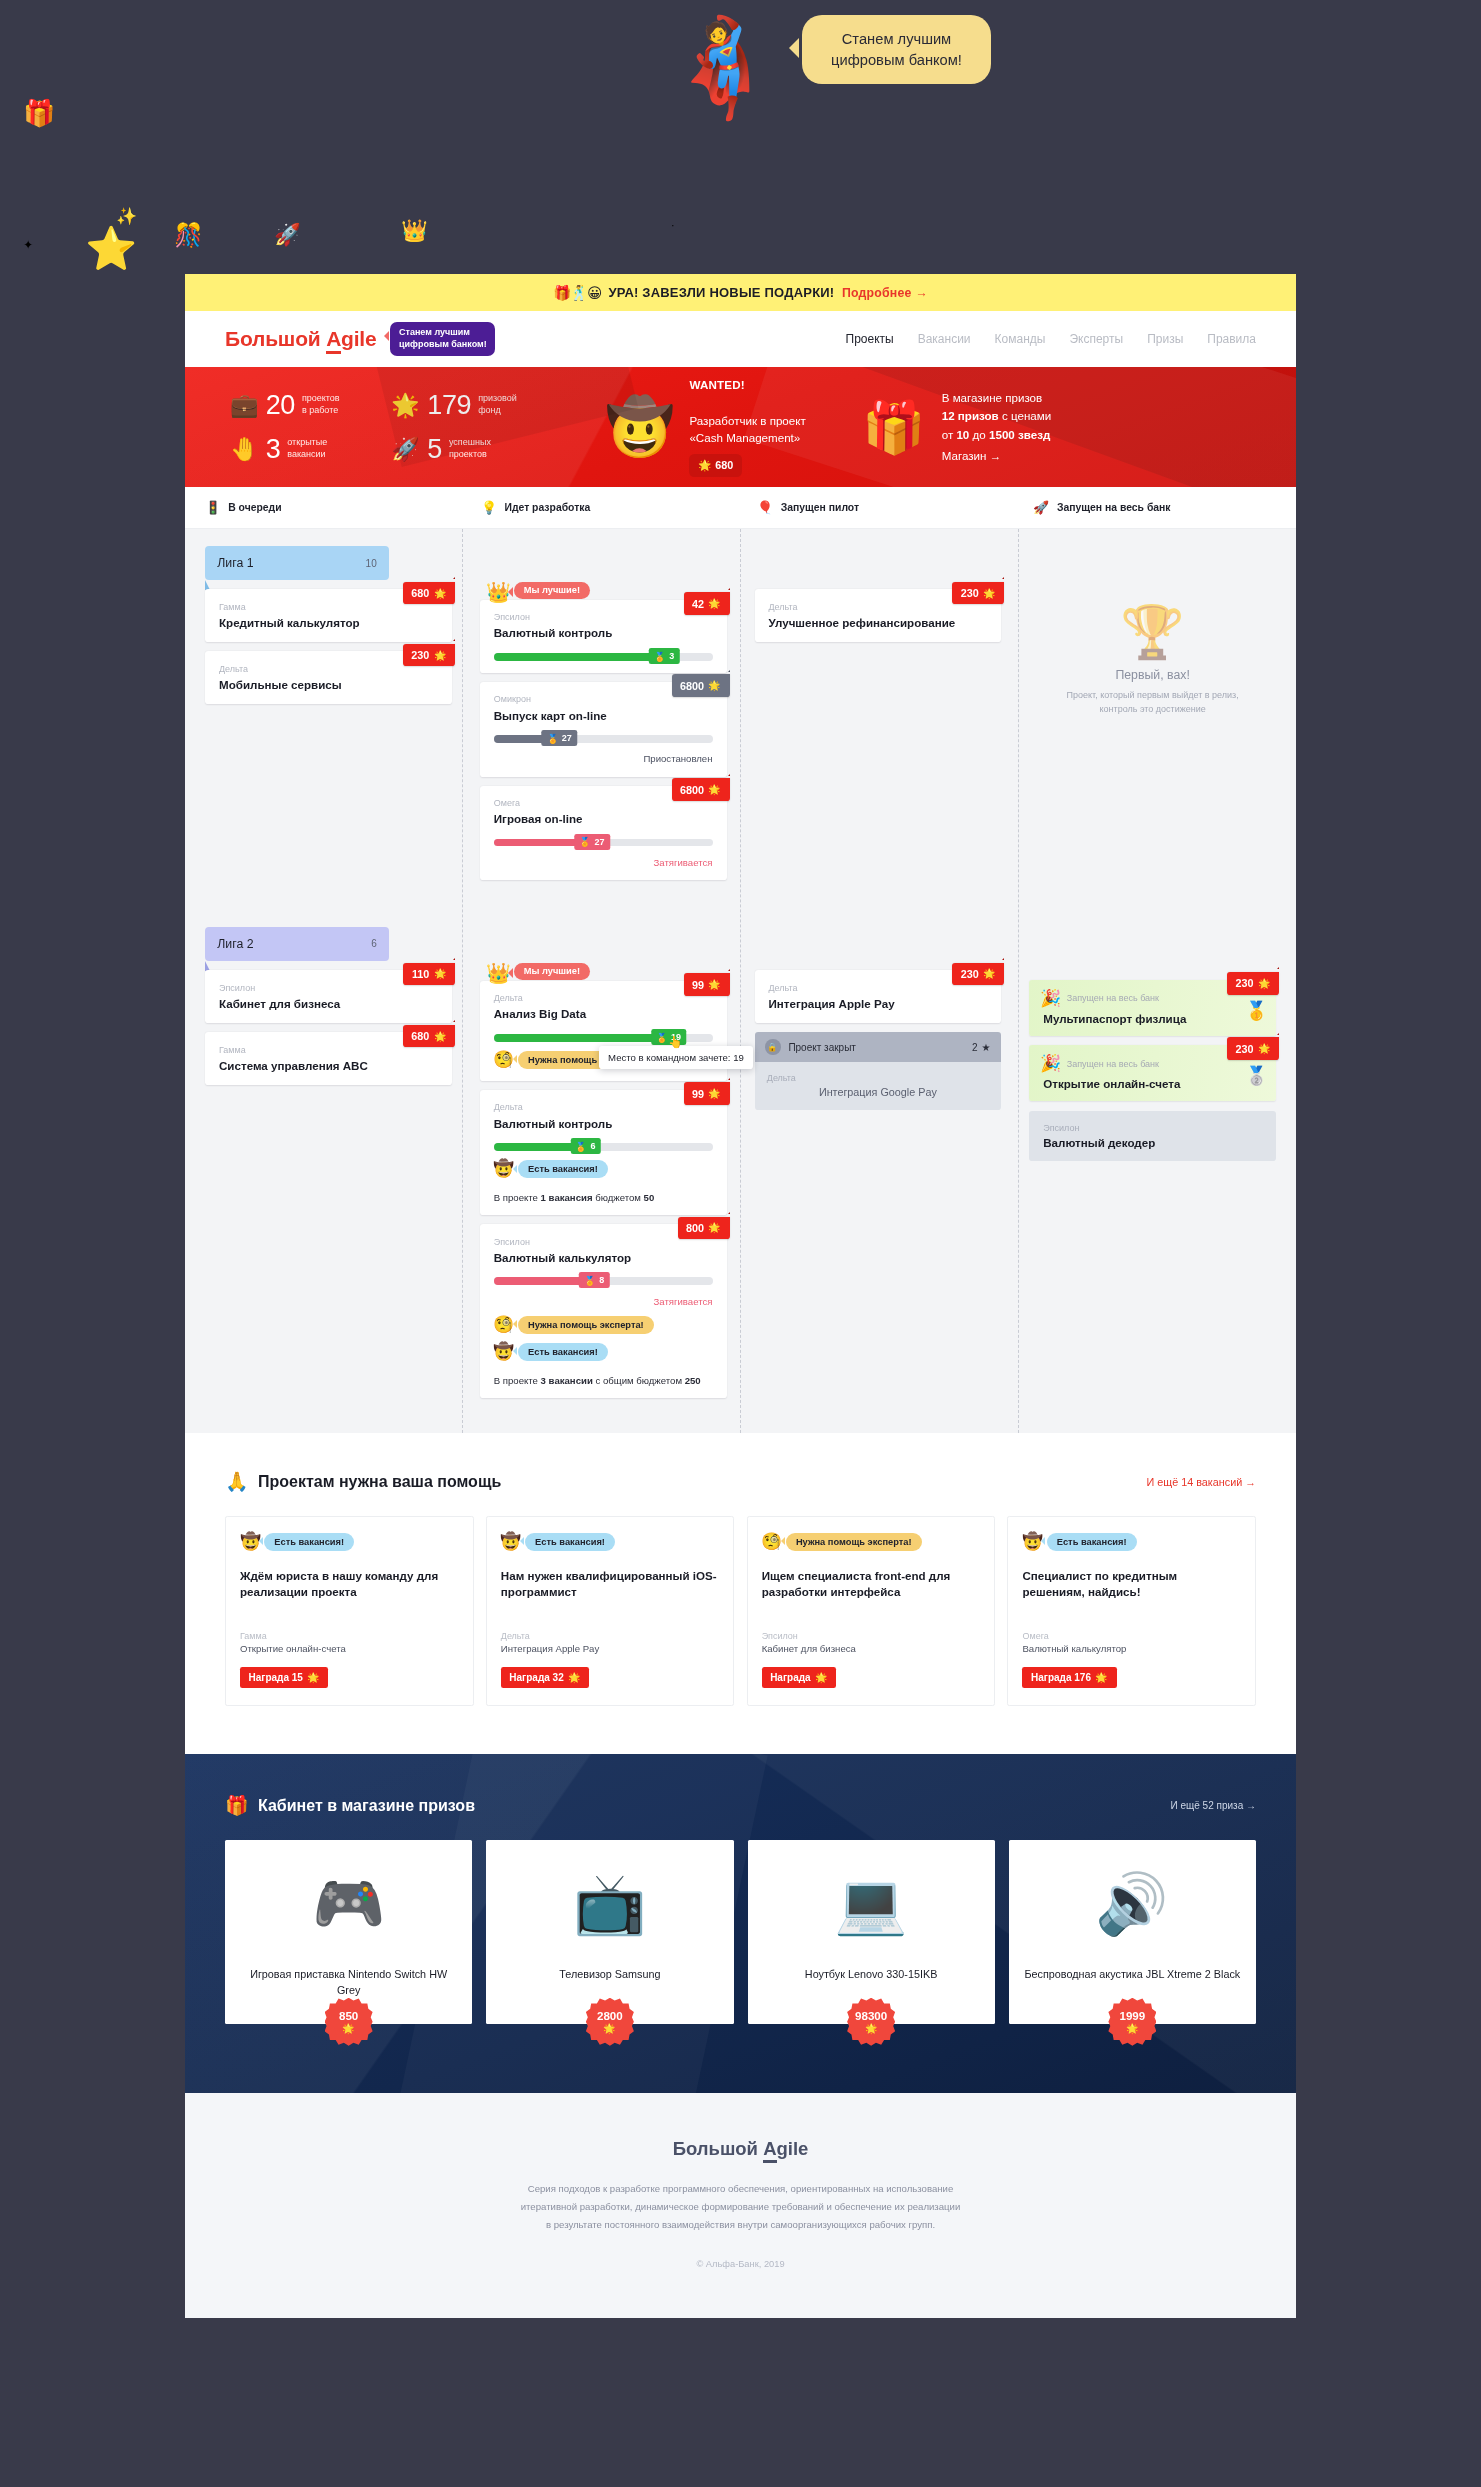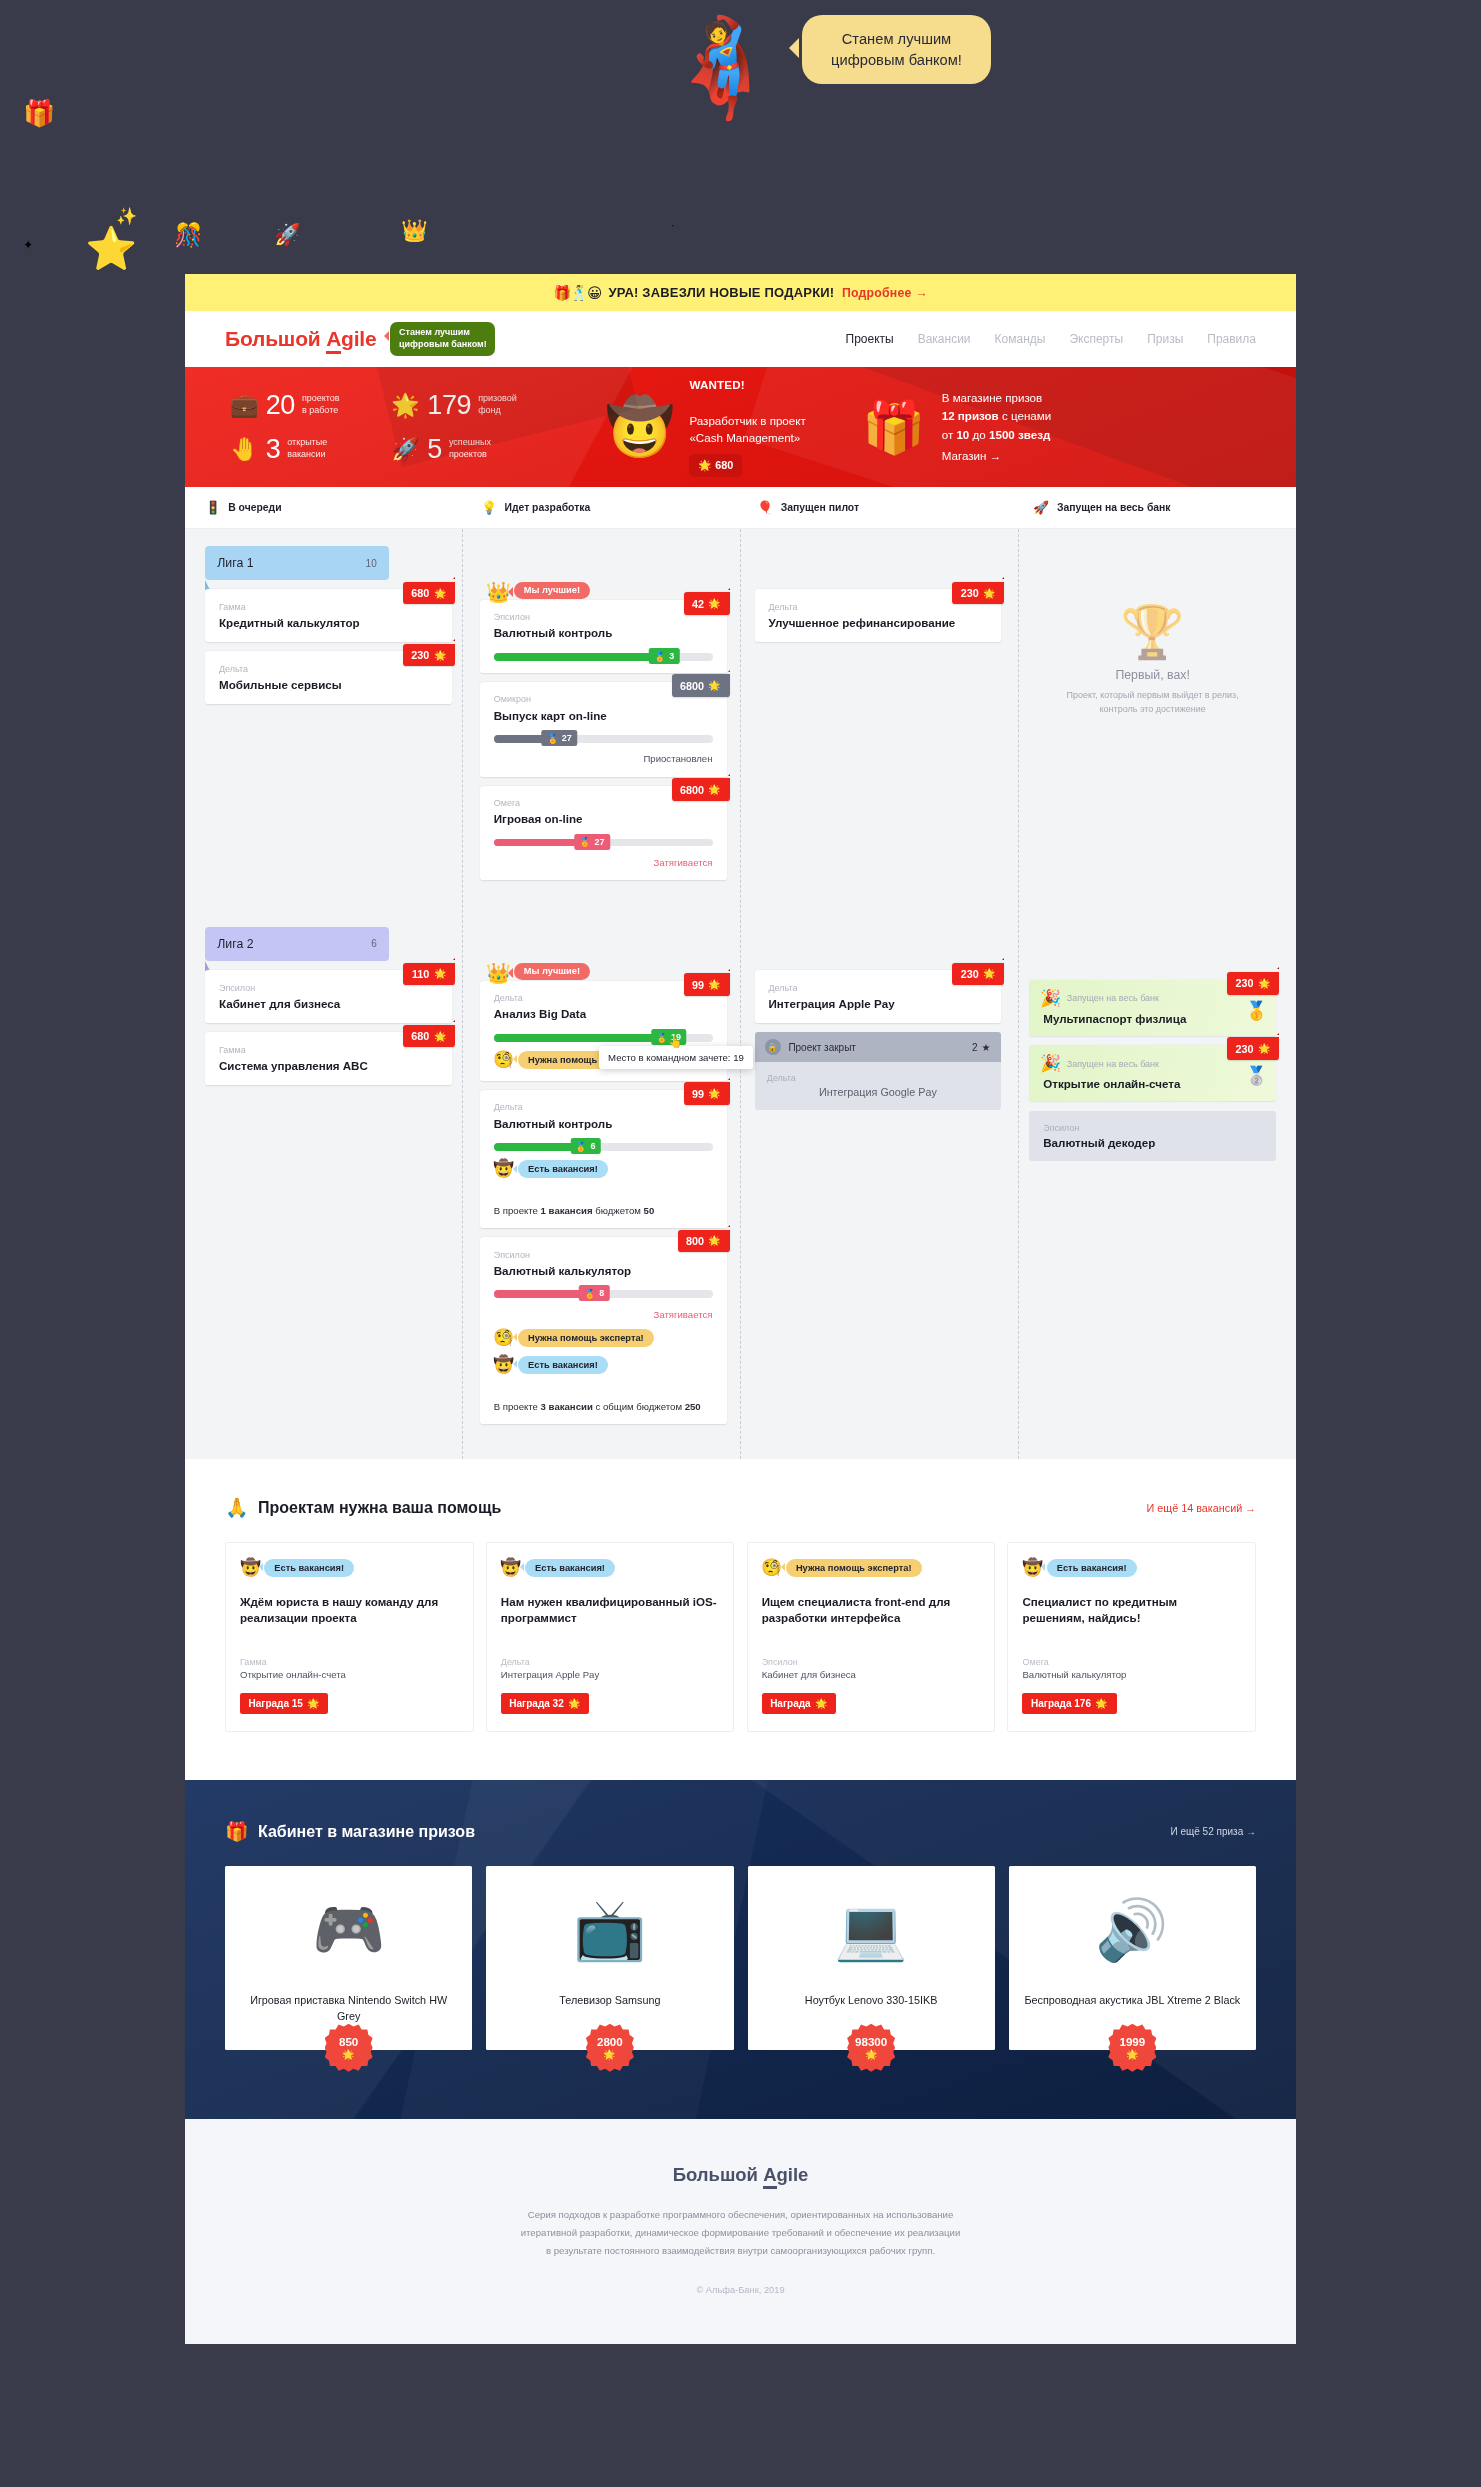--- a/index.html
+++ b/index.html
@@ -43,21 +43,21 @@
     color: #1d1d26; letter-spacing: 0.2px;
   }
   .announce .emo { font-size: 14.7px; letter-spacing: -1.5px; }
   .announce a { color: #e8362a; font-weight: 700; text-decoration: none; font-size: 12.3px; }
 
   
   .nav { height: 56px; display: flex; align-items: center; padding: 0 40px; background: #fff; }
   .logo { font-size: 21px; font-weight: 700; color: #e8362a; letter-spacing: -0.2px; white-space: nowrap; }
   .logo .u { border-bottom: 3.1px solid #e8362a; padding-bottom: 0.8px; }
   .logo-bubble {
-    position: relative; margin-left: 14px; background: #4d7c0f; color: #fff;
+    position: relative; margin-left: 14px; background: #4c1d95; color: #fff;
     border-radius: 7px; padding: 5.4px 8.5px; font-size: 9px; line-height: 1.28;
     font-weight: 700; white-space: nowrap;
   }
   .logo-bubble:after {
     content: ""; position: absolute; left: -6.2px; top: 8.5px;
     border: 5.4px solid transparent; border-right-color: #f26a66; border-left: 0;
   }
   .nav-links { margin-left: auto; display: flex; gap: 24px; align-items: center; }
   .nav-links a { font-size: 12px; color: #b9bcc4; text-decoration: none; }
   .nav-links a.active { color: #22242e; font-weight: 400; }
@@ -188,21 +188,21 @@
   .bub {
     position: relative; border-radius: 10px; padding: 3.9px 10px; font-size: 9.3px;
     font-weight: 700; color: #22242e; white-space: nowrap;
   }
   .bub.blue { background: #a9ddf5; }
   .bub.yellow { background: #f6cf72; }
   .bub:before { content:""; position:absolute; left:-5.4px; top:4.6px;
     border: 4.6px solid transparent; border-right-color: inherit; border-left: 0; }
   .bub.blue:before { border-right-color: #a9ddf5; }
   .bub.yellow:before { border-right-color: #f6cf72; }
-  .note { margin-top: 27px; font-size: 9.6px; color: #2b2d38; }
+  .note { margin-top: 14px; font-size: 9.6px; color: #2b2d38; }
   .note b { font-weight: 700; }
 
   
   .card-closed { margin-bottom: 9.3px; border-radius: 3.1px; overflow: hidden; }
   .closed-hd {
     background: #aeb4c2; color: #2a2d38; display: flex; align-items: center; gap: 7.7px;
     padding: 7px 10.8px; font-size: 10px; font-weight: 400;
   }
   .closed-hd .lock {
     width: 15.4px; height: 15.4px; border-radius: 50%; background: #8d94a5; color: #fff;

